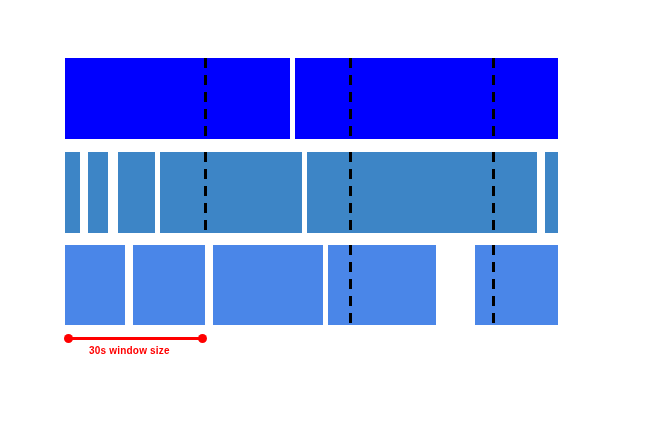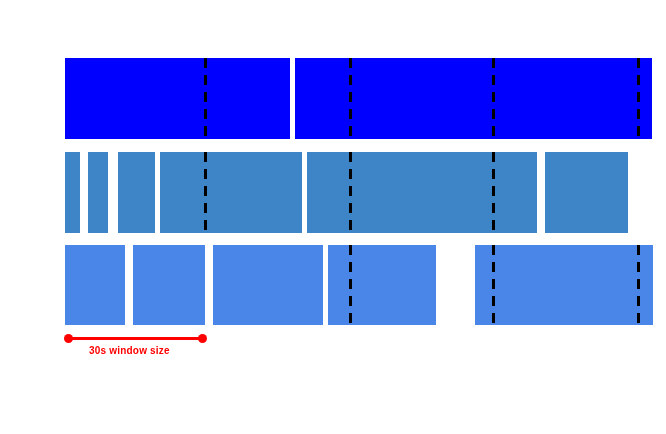--- a/index.html
+++ b/index.html
@@ -3,21 +3,21 @@
 <meta charset="utf-8">
 <style>
   html, body {
     margin: 0;
     padding: 0;
     background: #ffffff;
     font-family: "Liberation Sans", sans-serif;
   }
   .figure {
     position: relative;
-    width: 666px;
+    width: 558px;
     height: 434px;
     background: #ffffff;
     overflow: hidden;
   }
   .track {
     position: absolute;
     left: 0;
     width: 100%;
   }
   .seg {

